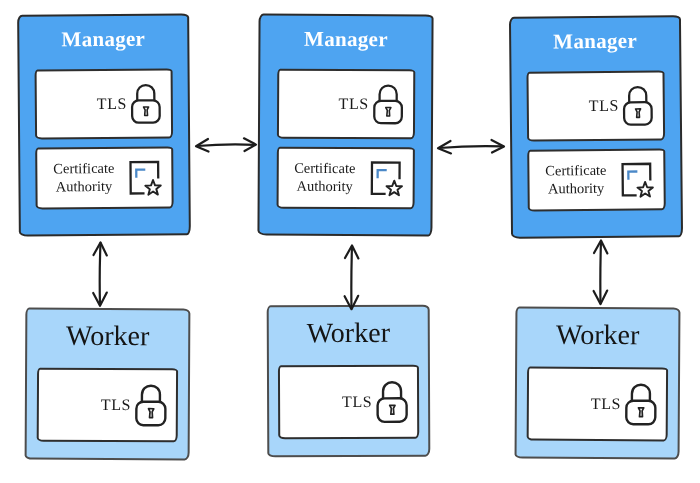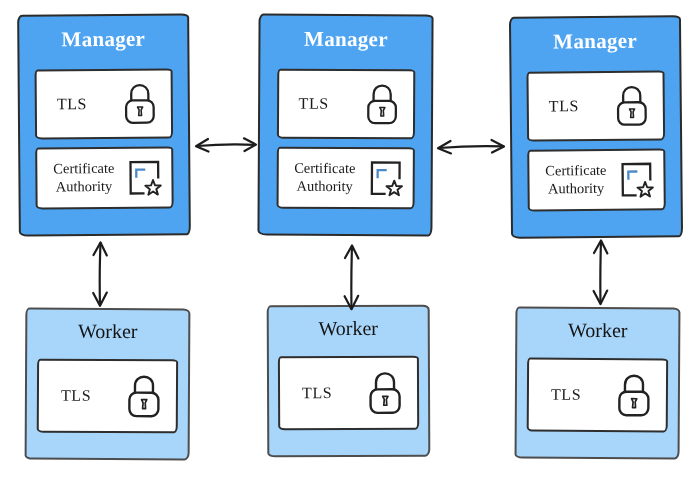--- a/index.html
+++ b/index.html
@@ -23,34 +23,34 @@
   }
   .worker{
     width:165px;height:152px;background:#A8D6FA;
     border:2.5px solid #4d4d4d;
     border-radius:4px 7px 5px 8px / 7px 5px 8px 4px;
   }
   .w1{left:25px;top:308px;transform:rotate(0.3deg);}
   .w2{left:267px;top:305px;width:163px;transform:rotate(-0.25deg);}
   .w3{left:515px;top:307px;transform:rotate(0.35deg);}
   .worker-title{
-    color:#141414;font-size:20px;font-weight:400;text-align:center;
+    color:#141414;font-size:28px;font-weight:400;text-align:center;
     margin-top:10px;
   }
   
   .sub-box{
     background:#ffffff;border:2px solid #2e2e2e;
     border-radius:3px 6px 4px 7px / 6px 3px 7px 4px;
     margin:0 auto;display:flex;align-items:center;justify-content:space-between;
     box-sizing:border-box;
   }
   .manager .tls-box{width:138px;height:70px;margin-top:17px;padding:0 12px 0 20px;}
   .manager .ca-box{width:138px;height:62px;margin-top:8px;padding:0 7px 0 6px;}
   .worker .tls-box{width:141px;height:74px;margin-top:16px;padding:0 12px 0 22px;}
-  .tls-label{font-size:16px;color:#1a1a1a;letter-spacing:0.6px;}
+  .tls-label{font-size:16px;color:#1a1a1a;letter-spacing:0.6px;margin-left:40px;}
   .ca-label{
     font-size:14.5px;color:#1a1a1a;line-height:1.22;text-align:center;
     width:86px;
   }
   .icon{display:inline-flex;line-height:0;}
   
   .arrow-layer{position:absolute;left:0;top:0;width:700px;height:483px;pointer-events:none;}
   .arrow-layer path{stroke:#1c1c1c;stroke-width:2.2;fill:none;stroke-linecap:round;stroke-linejoin:round;}
 </style>
 </head>

